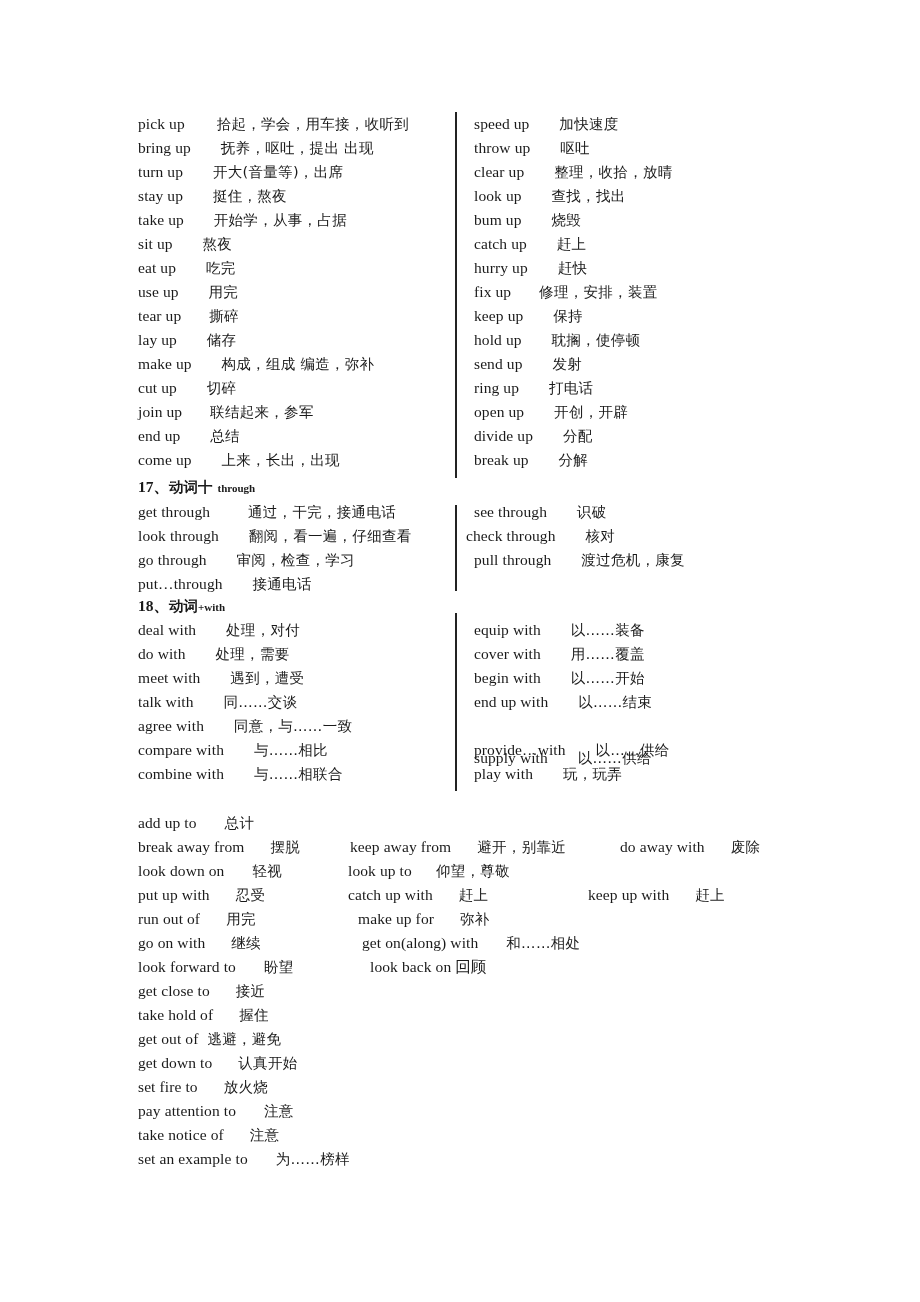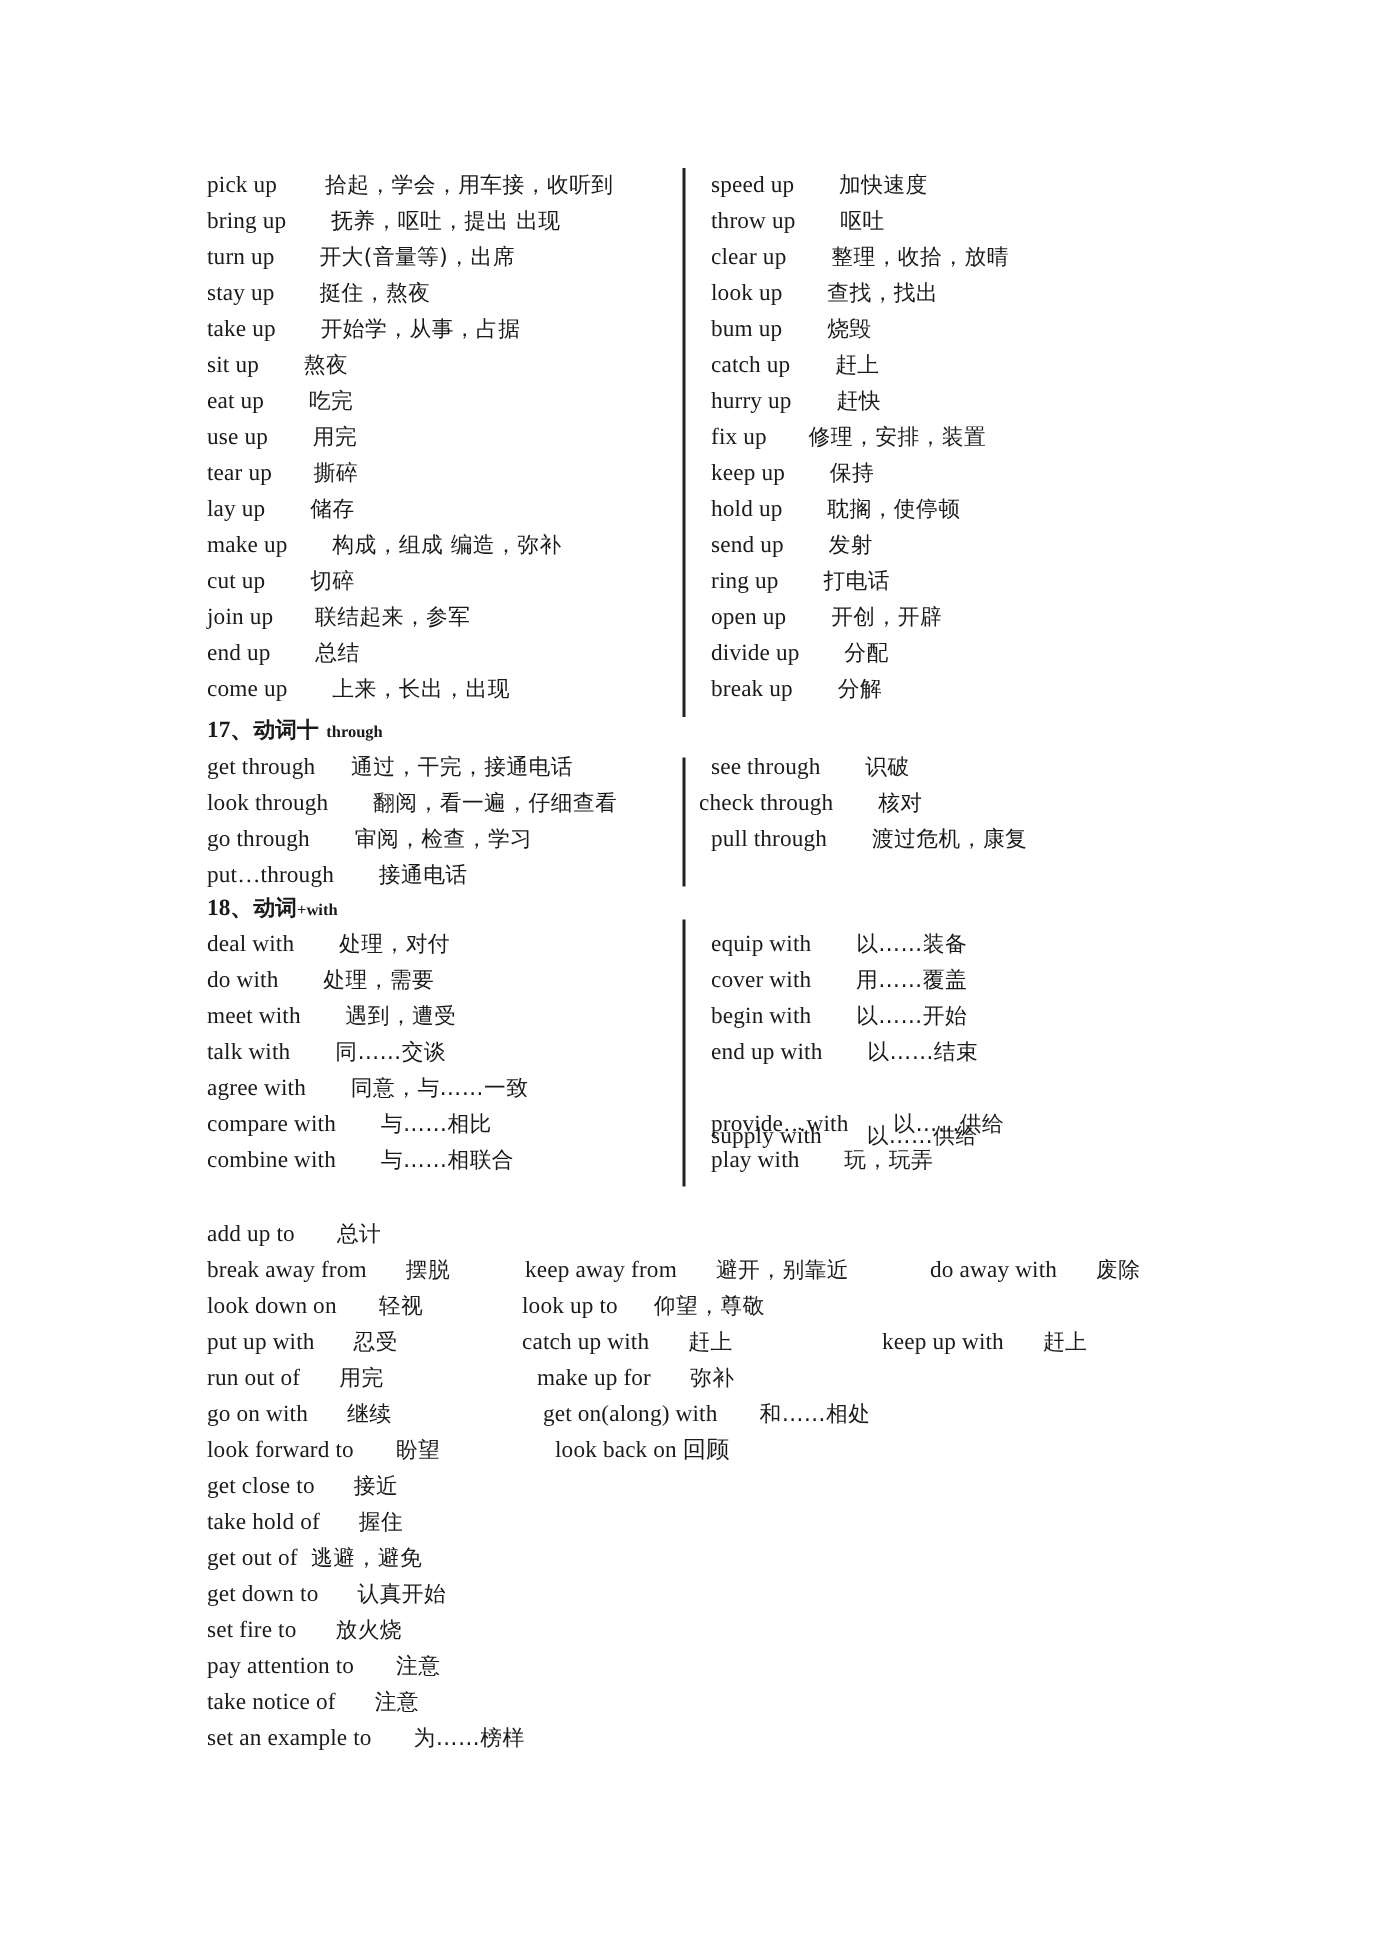--- a/index.html
+++ b/index.html
@@ -209,21 +209,21 @@
     <span class="en">break up</span>
     <span class="cn" style="margin-left:26px;">分解</span>
   </div>
 
   <div class="heading" style="left:138px; top:475px;">
     <span class="h-num">17、</span><span class="h-cn">动词十</span><span class="h-en" style="margin-left:5px;">through</span>
   </div>
 
   <div class="row" style="left:138px; top:500px;">
     <span class="en">get through</span>
-    <span class="cn" style="margin-left:20px;">通过，干完，接通电话</span>
+    <span class="cn" style="margin-left:34px;">通过，干完，接通电话</span>
   </div>
   <div class="row" style="left:138px; top:524px;">
     <span class="en">look through</span>
     <span class="cn" style="margin-left:26px;">翻阅，看一遍，仔细查看</span>
   </div>
   <div class="row" style="left:138px; top:548px;">
     <span class="en">go through</span>
     <span class="cn" style="margin-left:26px;">审阅，检查，学习</span>
   </div>
   <div class="row" style="left:138px; top:572px;">

